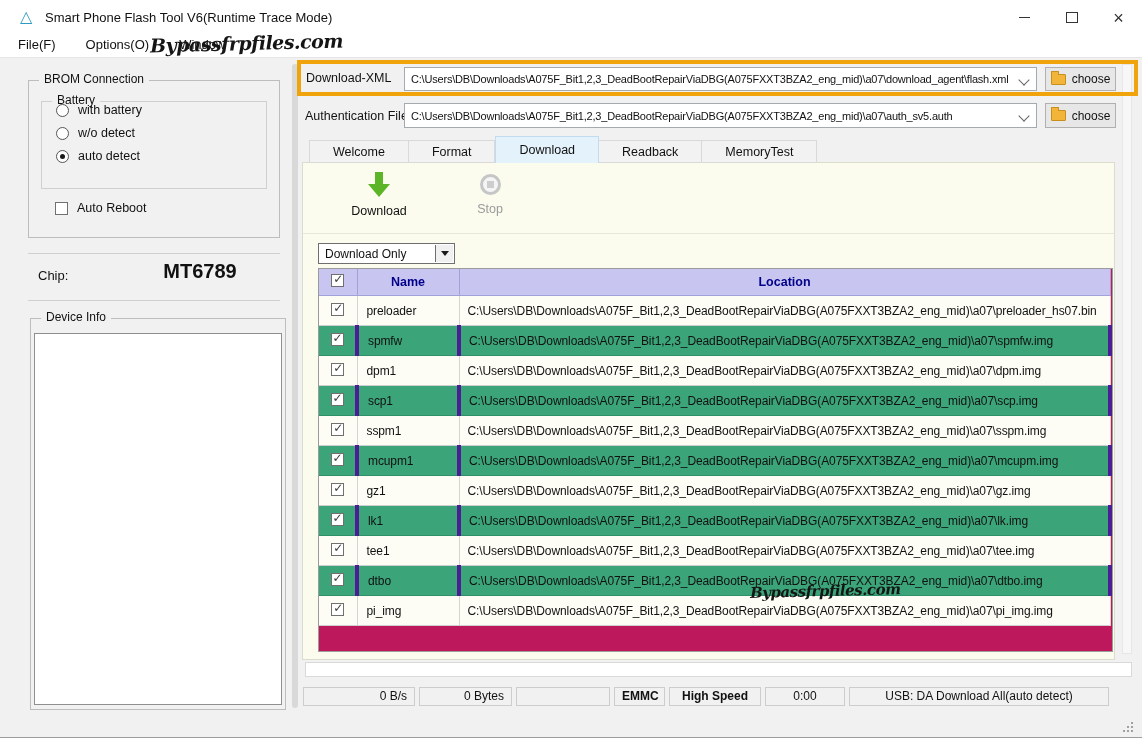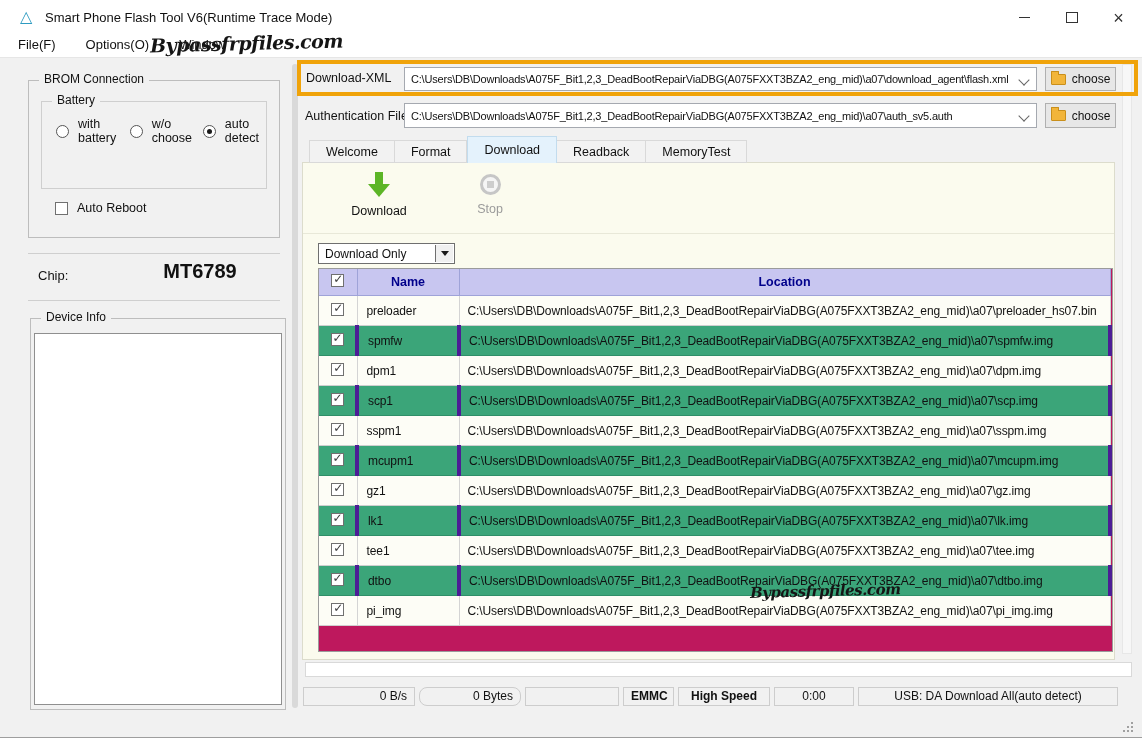--- a/index.html
+++ b/index.html
@@ -32,21 +32,21 @@
   .wm-menu{left:150px;top:32px;font-size:19px;}
   .wm-table{left:750px;top:582px;font-size:15px;}
   
   .workspace{position:absolute;left:0;top:57px;width:100%;height:680px;background:#f1f1f1;border-top:1px solid #e6e6e6;}
   .winline{position:absolute;left:0;top:737px;width:100%;height:1px;background:#9e9e9e;}
   
   .gbox{position:absolute;border:1px solid #bdbdbd;box-sizing:border-box;}
   .gbox .legend{position:absolute;top:-9px;left:10px;background:#f1f1f1;padding:0 5px;font-size:12px;white-space:nowrap;}
   #brom{left:28px;top:80px;width:252px;height:158px;}
   #battery{position:absolute;left:12px;top:20px;width:226px;height:88px;border:1px solid #cfcfcf;box-sizing:border-box;}
-  .radio-col{position:absolute;left:14px;top:15px;display:flex;flex-direction:row;gap:9px;}
+  .radio-col{position:absolute;left:14px;top:1px;display:flex;flex-direction:column;gap:9px;}
   .radio-row{display:flex;align-items:center;gap:9px;font-size:12.5px;}
   .radio{width:13px;height:13px;border:1px solid #555;border-radius:50%;background:#fff;position:relative;box-sizing:border-box;flex:0 0 auto;}
   .radio.on::after{content:"";position:absolute;left:3px;top:3px;width:5px;height:5px;border-radius:50%;background:#1a1a1a;}
   .check-row{position:absolute;left:26px;top:120px;display:flex;align-items:center;gap:9px;font-size:12.5px;}
   .checkbox{width:13px;height:13px;border:1px solid #707070;background:#fff;position:relative;display:inline-block;box-sizing:border-box;flex:0 0 auto;}
   .checkbox.checked::after{content:"\2713";position:absolute;left:1px;top:-2px;font-size:12px;font-weight:bold;color:#3a3a3a;line-height:1;}
   .hr{position:absolute;height:1px;background:#cfcfcf;}
   #hr1{left:28px;top:253px;width:252px;}
   #hr2{left:28px;top:300px;width:252px;}
   .chip-label{position:absolute;left:38px;top:268px;font-size:13px;}
@@ -66,21 +66,21 @@
   #auth-combo{left:404px;top:103px;width:633px;height:25px;}
   .chev{position:absolute;right:8px;top:8px;width:7px;height:7px;border-right:1.5px solid #666;border-bottom:1.5px solid #666;transform:rotate(45deg);}
   .choosebtn{position:absolute;width:71px;height:24px;background:#e7e7e7;border:1px solid #b0b0b0;box-sizing:border-box;
     display:flex;align-items:center;justify-content:center;gap:6px;font-size:12px;cursor:default;}
   #choose1{left:1045px;top:67px;}
   #choose2{left:1045px;top:103px;height:25px;}
   .folder{width:15px;height:11px;background:var(--folder-yellow);border:1px solid #c98f1b;border-radius:1px;position:relative;box-sizing:border-box;flex:0 0 auto;}
   .folder::before{content:"";position:absolute;left:-1px;top:-4px;width:6px;height:3px;background:var(--folder-yellow);border:1px solid #c98f1b;border-bottom:none;border-radius:1px 1px 0 0;}
   
   .tabstrip{position:absolute;left:309px;top:138px;height:25px;display:flex;align-items:flex-end;z-index:3;}
-  .tab{height:23px;padding:0 16px;font-size:12.5px;display:flex;align-items:center;background:#f2f2f2;
+  .tab{height:23px;padding:0 23px;font-size:12.5px;display:flex;align-items:center;background:#f2f2f2;
     border:1px solid #d9d9d9;border-left:none;box-sizing:border-box;}
   .tab:first-child{border-left:1px solid #d9d9d9;}
   .tab.active{height:27px;background:var(--accent-tab-bg);border-left:1px solid #c2dcee;border-right:1px solid #c2dcee;border-top:1px solid #c2dcee;border-bottom:none;}
   
   .frame{position:absolute;left:302px;top:162px;width:813px;height:498px;background:#fbfbee;border:1px solid #dcdccc;box-sizing:border-box;}
   .toolbar{position:absolute;left:0;top:0;right:0;height:70px;border-bottom:1px solid #e8e8d8;}
   .toolbtn{position:absolute;display:flex;flex-direction:column;align-items:center;gap:7px;font-size:12.5px;}
   #btn-download{left:28px;top:9px;width:96px;}
   #btn-stop{left:152px;top:9px;width:70px;color:#9b9b9b;}
   .dl-ic{width:22px;height:25px;position:relative;}
@@ -147,21 +147,21 @@
   <span class="legend">BROM Connection</span>
   <div class="gbox" id="battery" style="background:transparent;padding-left:44px;">
     <span class="legend">Battery</span>
     <div class="radio-col">
         <div class="radio-row">
           <span class="radio"></span>
           <span>with battery</span>
         </div>
         <div class="radio-row">
           <span class="radio"></span>
-          <span>w/o choose</span>
+          <span>w/o detect</span>
         </div>
         <div class="radio-row">
           <span class="radio on"></span>
           <span>auto detect</span>
         </div>
       </div>
   </div>
   <div class="check-row">
     <span class="checkbox" id="auto-reboot-box"></span>
     <span>Auto Reboot</span>
@@ -298,20 +298,20 @@
           <td class="c-loc">C:\Users\DB\Downloads\A075F_Bit1,2,3_DeadBootRepairViaDBG(A075FXXT3BZA2_eng_mid)\a07\pi_img.img</td>
         </tr>
       </tbody>
   </table>
 </div>
 <div class="wm wm-table">Bypassfrpfiles.com</div>
 
 <div class="pbar"></div>
 <div class="sbar">
     <div class="status-cell" style="width: 112px; text-align: right;">0 B/s</div>
-    <div class="status-cell" style="width: 102px; text-align: right; border-radius: 8px;">0 Bytes</div>
+    <div class="status-cell" style="width: 93px; text-align: right;">0 Bytes</div>
     <div class="status-cell" style="width: 94px; text-align: left;"></div>
     <div class="status-cell" style="width: 51px; text-align: center; font-weight: bold;">EMMC</div>
     <div class="status-cell" style="width: 92px; text-align: center; font-weight: bold;">High Speed</div>
     <div class="status-cell" style="width: 80px; text-align: center;">0:00</div>
     <div class="status-cell" style="width: 260px; text-align: center;">USB: DA Download All(auto detect)</div>
   </div>
 <div class="grip"></div>
 
 </body></html>

